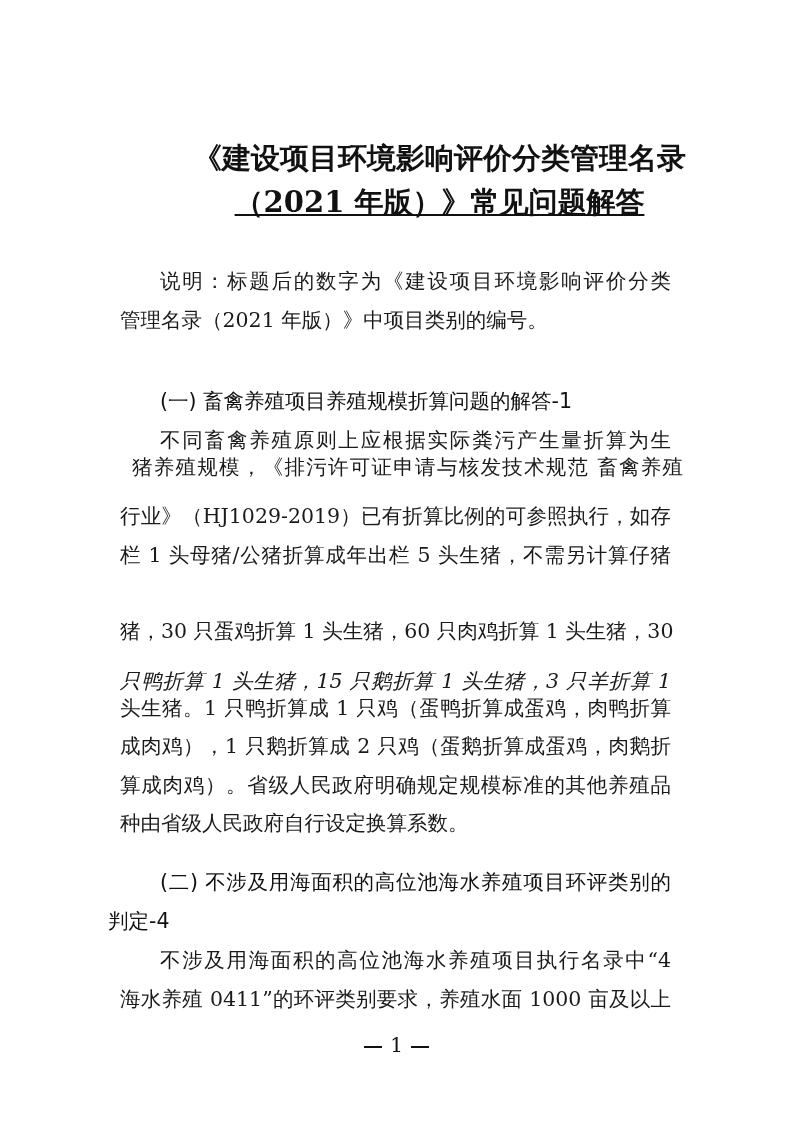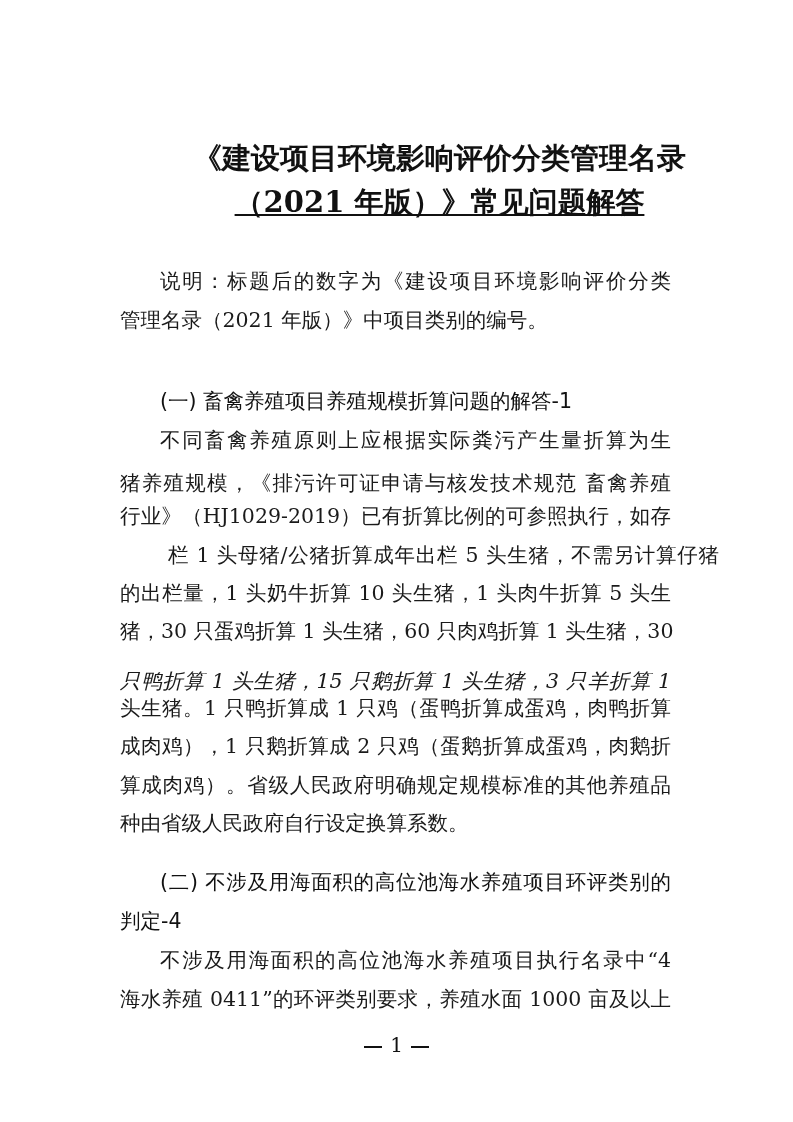--- a/index.html
+++ b/index.html
@@ -58,21 +58,21 @@
     .heading {
       position: absolute;
       left: 160px;
       font-family: "DejaVu Sans", "Liberation Sans", sans-serif;
       font-size: 20.5px;
       line-height: 30px;
       color: #111;
       white-space: nowrap;
     }
     .heading.full { width: 511px; text-align: justify; text-align-last: justify; }
-    .heading.cont { left: 120px; }
+    .heading.cont { left: 108px; }
 
     .page-number {
       position: absolute;
       top: 1030px;
       left: 0;
       width: 793px;
       text-align: center;
       font-family: "DejaVu Serif", "Liberation Serif", serif;
       font-size: 20px;
       line-height: 30px;
@@ -94,24 +94,23 @@
 
   <div class="title l1">《建设项目环境影响评价分类管理名录</div>
   <div class="title l2">（2021 年版）》常见问题解答</div>
 
   <div class="line indent" style="top:266px;">说明：标题后的数字为《建设项目环境影响评价分类</div>
   <div class="line last" style="top:305px;">管理名录（2021 年版）》中项目类别的编号。</div>
 
   <div class="heading" style="top:386px;">(一) 畜禽养殖项目养殖规模折算问题的解答-1</div>
 
   <div class="line indent" style="top:425px;">不同畜禽养殖原则上应根据实际粪污产生量折算为生</div>
-  <div class="line" style="top:468px;">猪养殖规模，《排污许可证申请与核发技术规范 畜禽养殖</div>
+  <div class="line" style="top:452px;margin-left:12px;">猪养殖规模，《排污许可证申请与核发技术规范 畜禽养殖</div>
   <div class="line" style="top:501px;">行业》（HJ1029-2019）已有折算比例的可参照执行，如存</div>
-  <div class="line" style="top:540px;margin-left:48px;">栏 1 头母猪/公猪折算成年出栏 5 头生猪，不需另计算仔猪</div>
-  <div class="line" style="top:578px;">的出栏量，1 头奶牛折算 10 头生猪，1 头肉牛折算 5 头生</div>
+  <div class="line" style="top:540px;">栏 1 头母猪/公猪折算成年出栏 5 头生猪，不需另计算仔猪</div>
   <div class="line" style="top:616px;">猪，30 只蛋鸡折算 1 头生猪，60 只肉鸡折算 1 头生猪，30</div>
   <div class="line" style="top:666px;font-style:italic;">只鸭折算 1 头生猪，15 只鹅折算 1 头生猪，3 只羊折算 1</div>
   <div class="line" style="top:693px;">头生猪。1 只鸭折算成 1 只鸡（蛋鸭折算成蛋鸡，肉鸭折算</div>
   <div class="line" style="top:731px;">成肉鸡），1 只鹅折算成 2 只鸡（蛋鹅折算成蛋鸡，肉鹅折</div>
   <div class="line" style="top:770px;">算成肉鸡）。省级人民政府明确规定规模标准的其他养殖品</div>
   <div class="line last" style="top:808px;">种由省级人民政府自行设定换算系数。</div>
 
   <div class="heading full" style="top:867px;">(二) 不涉及用海面积的高位池海水养殖项目环评类别的</div>
   <div class="heading cont" style="top:906px;">判定-4</div>
 

